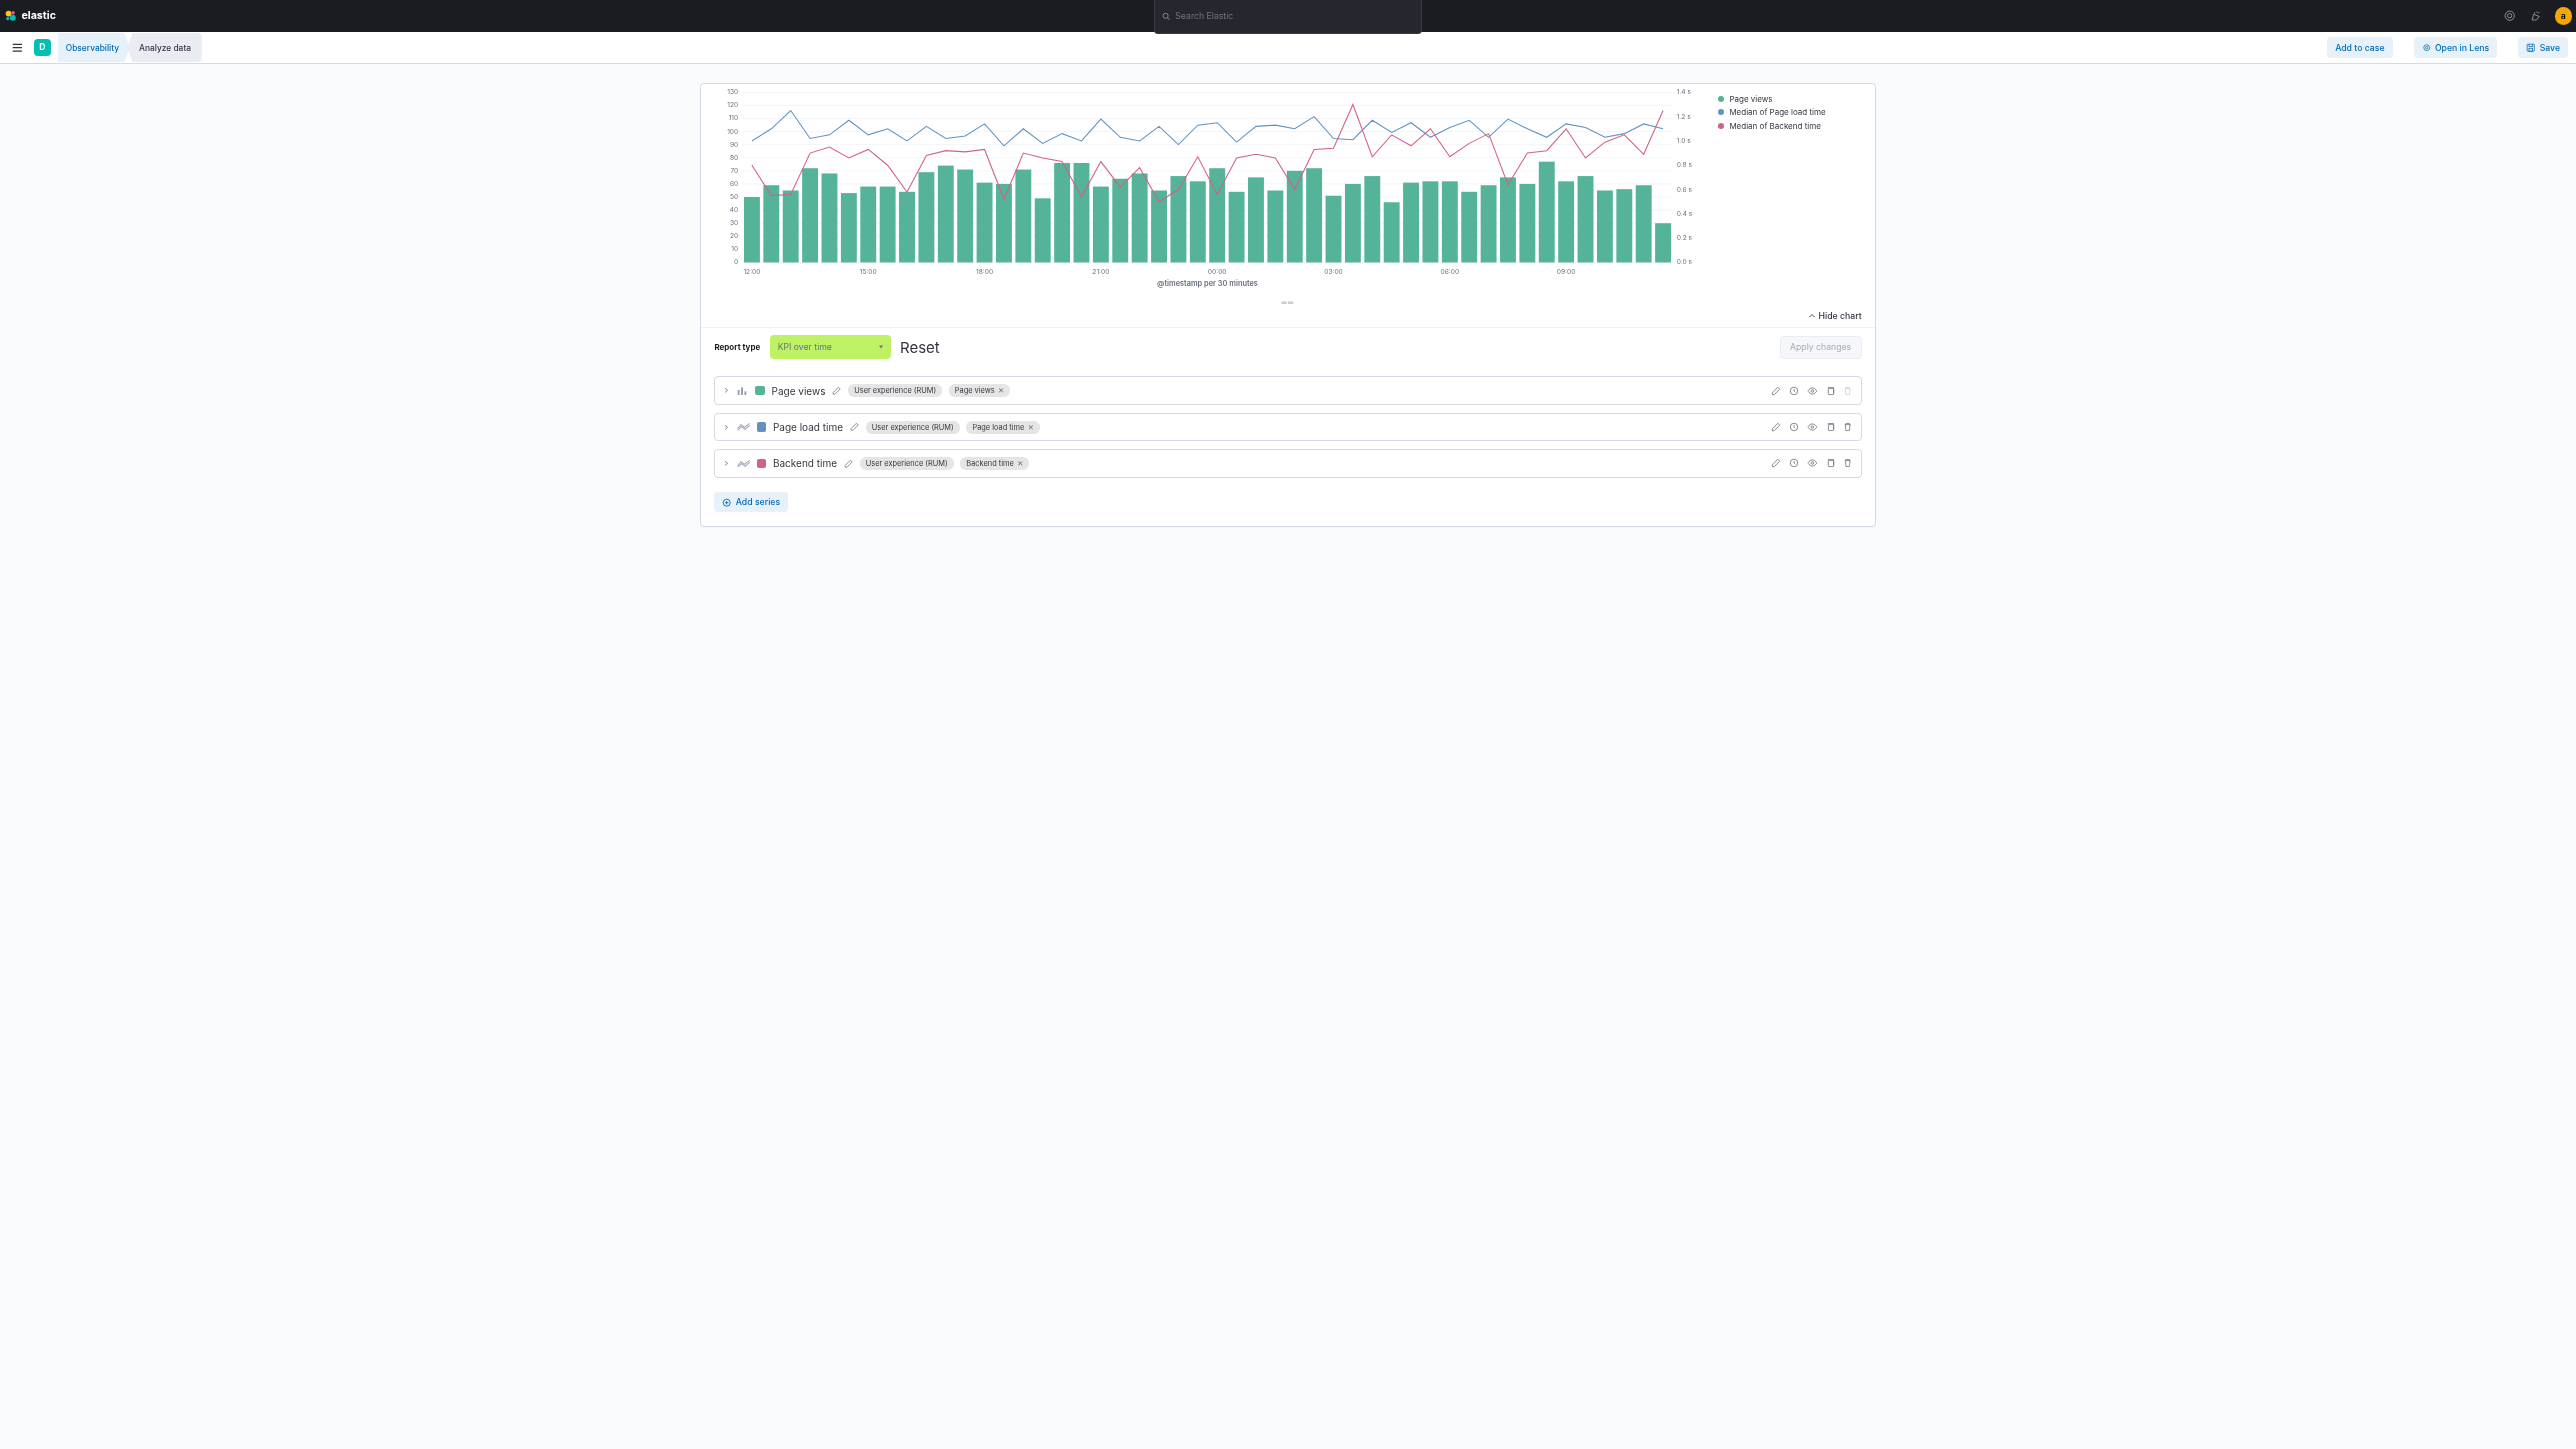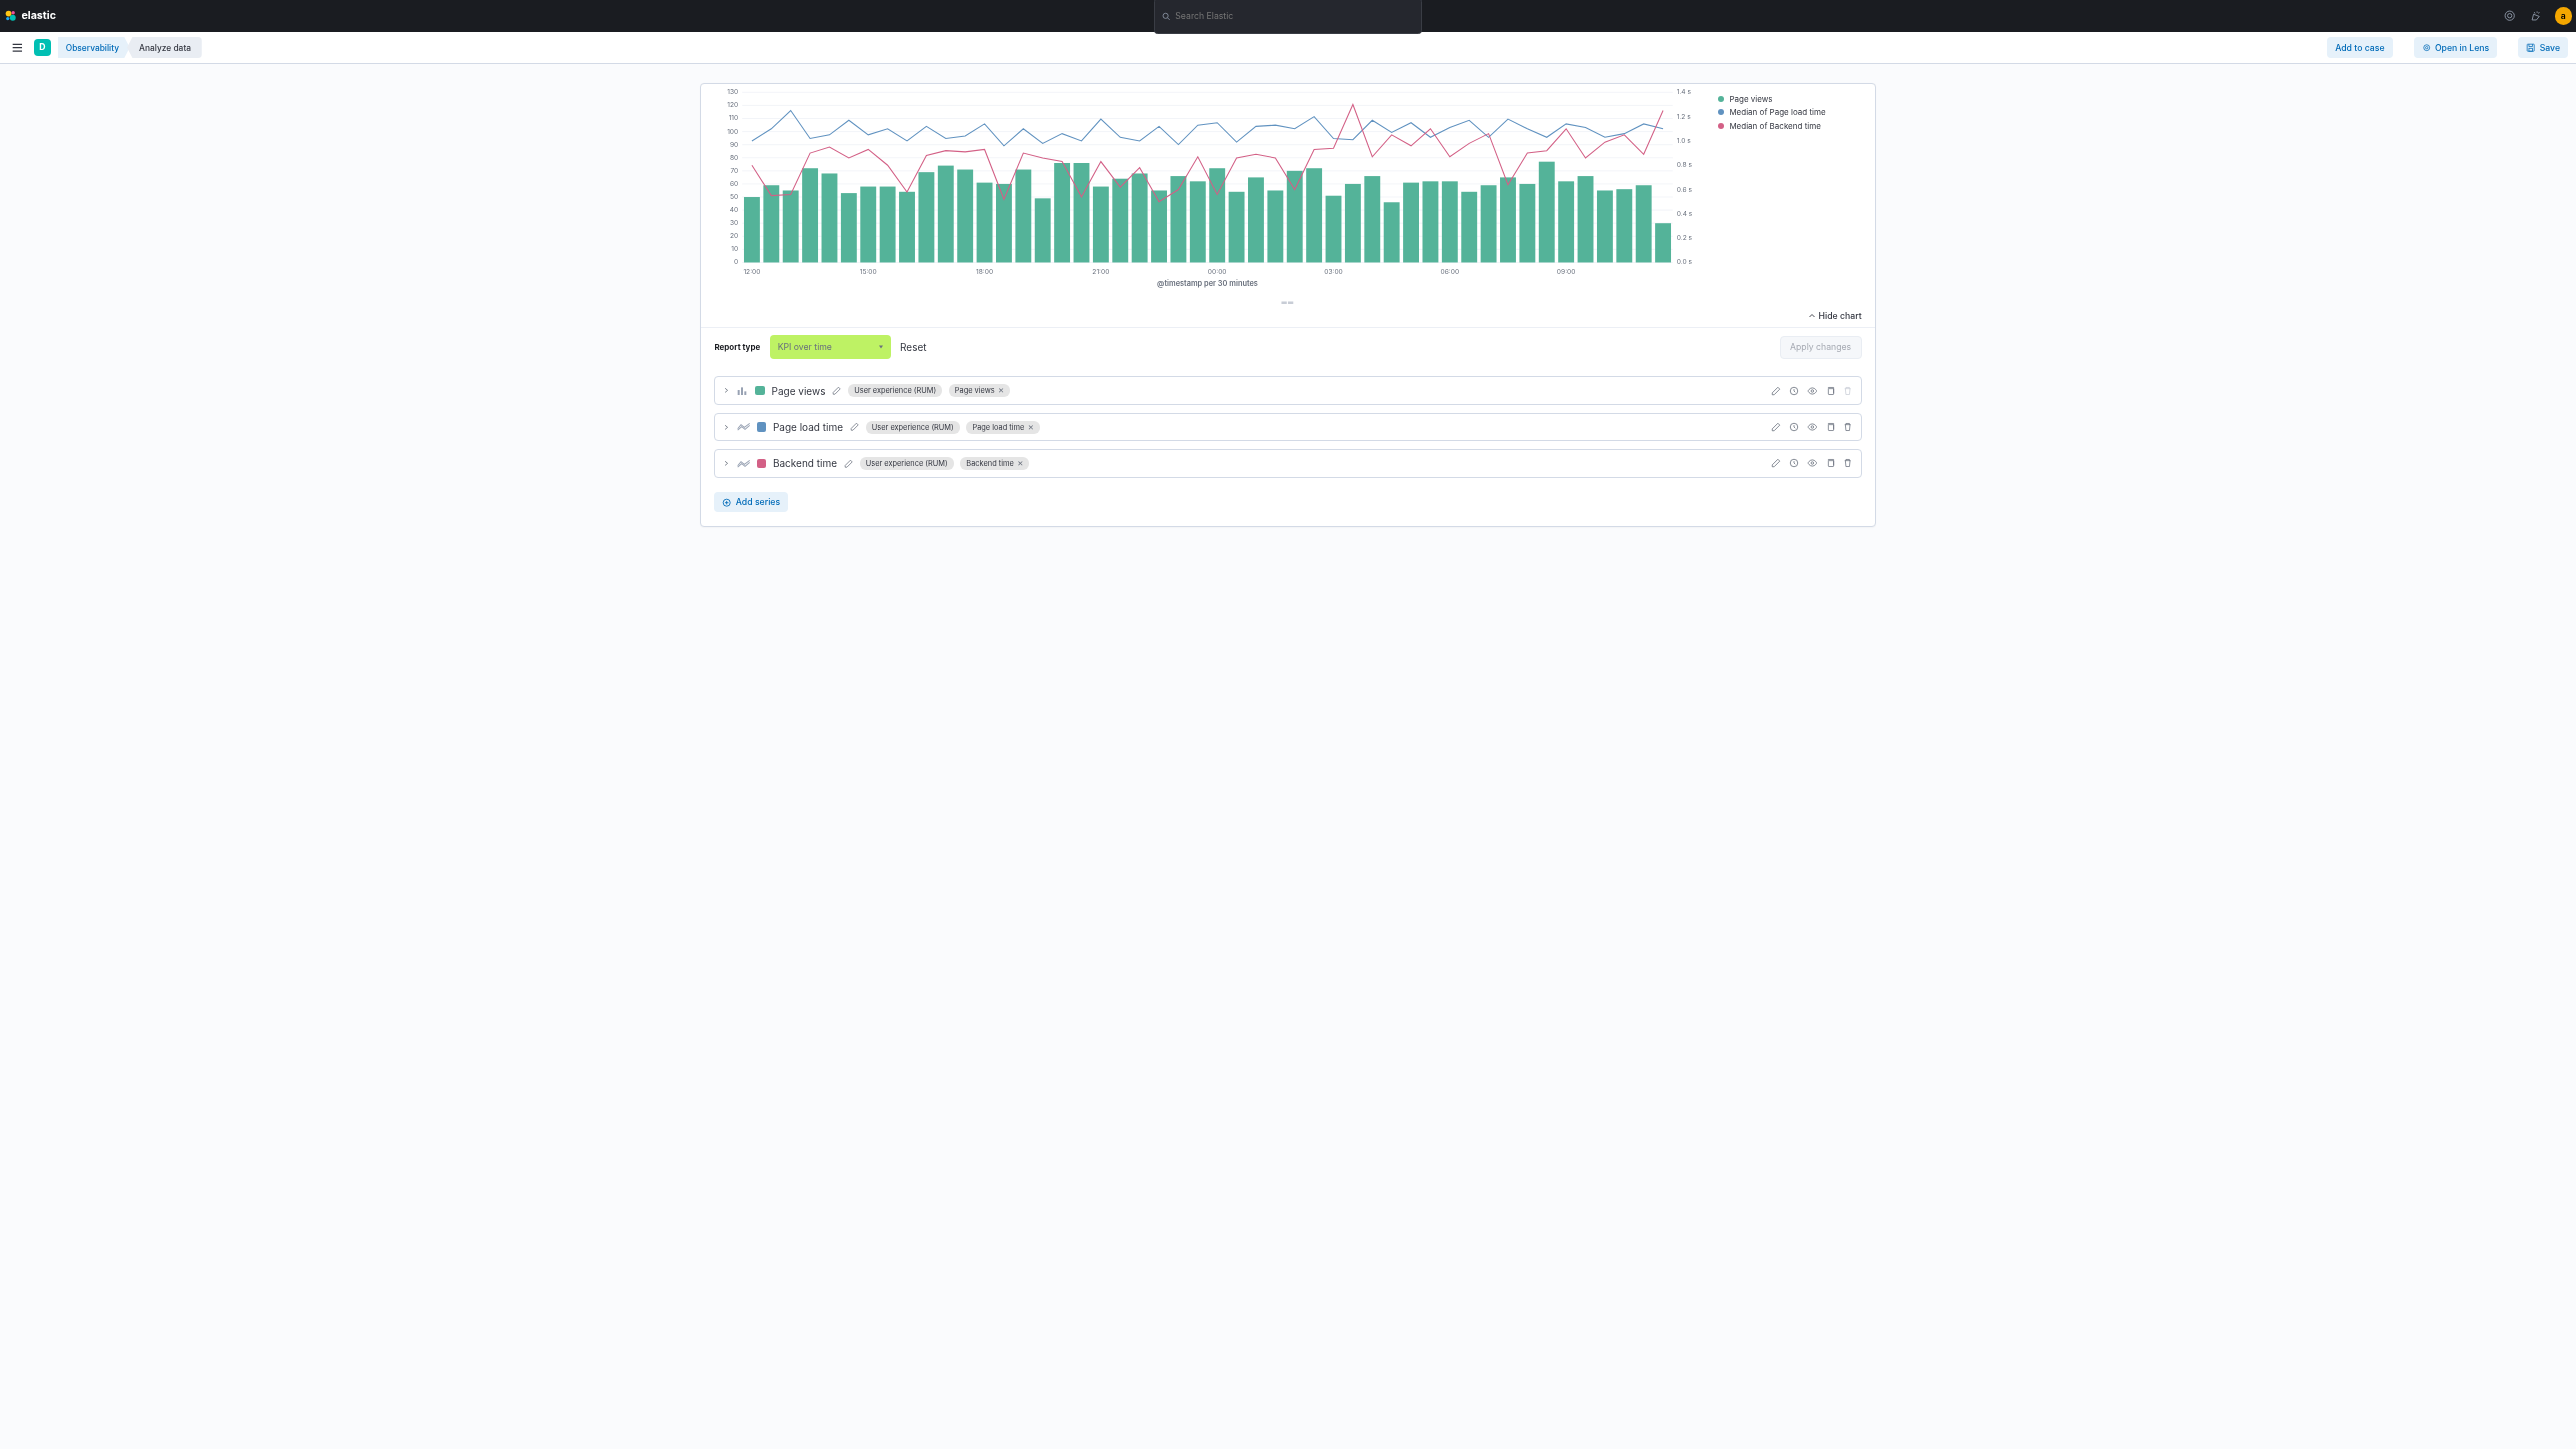--- a/index.html
+++ b/index.html
@@ -13,21 +13,21 @@
 .search-bar input { background: transparent; border: none; outline: none; color: #98a2b3; font-size: 8.7px; width: 100%; }
 .header-right { margin-left: auto; display: flex; align-items: center; gap: 10.7px; }
 .header-icon { color: #98a2b3; display: flex; align-items: center; justify-content: center; width: 16px; height: 16px; cursor: pointer; }
 .avatar { width: 17.4px; height: 17.4px; border-radius: 50%; background: #f5a700; color: #000; display: flex; align-items: center; justify-content: center; font-size: 8.7px; font-weight: 600; }
 
 
 .sub-header { background: #fff; height: 32px; display: flex; align-items: center; padding: 0 8px; border-bottom: 0.7px solid #d3dae6; }
 .hamburger { width: 19px; height: 19px; display: flex; align-items: center; justify-content: center; cursor: pointer; margin-right: 6.7px; }
 .space-badge { width: 17.4px; height: 17.4px; border-radius: 4px; background: #00bfb3; color: #fff; display: flex; align-items: center; justify-content: center; font-weight: 700; font-size: 8.7px; margin-right: 6.7px; }
 .breadcrumbs { display: flex; align-items: center; }
-.breadcrumb { position: relative; height: 21px; display: flex; align-items: center; padding: 0 10.7px 0 13.4px; font-size: 8.4px; font-weight: 500; }
+.breadcrumb { position: relative; height: 29px; display: flex; align-items: center; padding: 0 10.7px 0 13.4px; font-size: 8.4px; font-weight: 500; }
 .breadcrumb:first-child { padding-left: 8px; }
 .breadcrumb.link { background: #e6f1fa; color: #006bb8; cursor: pointer; clip-path: polygon(0 0, calc(100% - 5.4px) 0, 100% 50%, calc(100% - 5.4px) 100%, 0 100%); }
 .breadcrumb.current { background: #e9edf3; color: #343741; clip-path: polygon(5.4px 0, 100% 0, 100% 100%, 5.4px 100%, 0 50%); margin-left: -2.7px; padding-left: 12px; border-radius: 0 4px 4px 0; }
 .sub-header-right { margin-left: auto; display: flex; gap: 21px; }
 .btn { height: 21.5px; padding: 0 8px; border-radius: 4px; display: inline-flex; align-items: center; gap: 4px; font-size: 8.7px; font-weight: 500; cursor: pointer; border: none; background: #e6f1fa; color: #006bb8; }
 
 
 .page-wrap { max-width: 1208px; margin: 19px auto 27px; padding: 0 16px; }
 .card { background: #fff; border: 0.7px solid #d3dae6; border-radius: 4px; box-shadow: 0 0.7px 1.3px rgba(0,0,0,0.03); }
 
@@ -47,21 +47,21 @@
 .resize-handle { text-align: center; color: #98a2b3; font-size: 7.4px; padding: 1.3px 0; letter-spacing: 1.3px; }
 
 .hide-chart { display: flex; justify-content: flex-end; padding: 2.7px 13.4px 6.7px; }
 .hide-chart a { font-size: 8.7px; color: #343741; text-decoration: none; display: inline-flex; align-items: center; gap: 2.7px; cursor: pointer; font-weight: 500; }
 
 
 .controls { display: flex; align-items: center; padding: 6.7px 13.4px 9.4px; gap: 9.4px; border-top: 0.7px solid #eceff5; }
 .label { font-size: 8px; font-weight: 700; color: #1a1c21; }
 .select { background: #bef264; border-radius: 4px; height: 24px; min-width: 121px; padding: 0 20px 0 8px; display: flex; align-items: center; font-size: 8.7px; color: #69707d; position: relative; cursor: pointer; }
 .select::after { content: ''; position: absolute; right: 8px; top: 50%; width: 0; height: 0; border-left: 2.7px solid transparent; border-right: 2.7px solid transparent; border-top: 3.4px solid #69707d; transform: translateY(-50%); }
-.reset { font-size: 10px; color: #343741; cursor: pointer; }
+.reset { font-size: 15px; color: #343741; cursor: pointer; }
 .apply { margin-left: auto; background: #f5f7fa; color: #a6aab3; border: 0.7px solid #e9edf3; border-radius: 4px; height: 23px; padding: 0 9.4px; font-size: 8.7px; display: flex; align-items: center; }
 
 
 .series-list { padding: 0 13.4px 6.7px; }
 .series-row { border: 0.7px solid #d3dae6; border-radius: 4px; margin-top: 8px; display: flex; align-items: center; padding: 6.7px 8px; gap: 6.7px; }
 .chevron { color: #69707d; cursor: pointer; display:flex; }
 .type-icon { color: #69707d; display: flex; }
 .color-swatch { width: 9.4px; height: 9.4px; border-radius: 2px; }
 .series-name { font-size: 10px; font-weight: 400; }
 .tag { background: #e5e5e5; border-radius: 6px; padding: 2px 6px; font-size: 7.4px; color: #343741; display: inline-flex; align-items: center; gap: 3.4px; }

